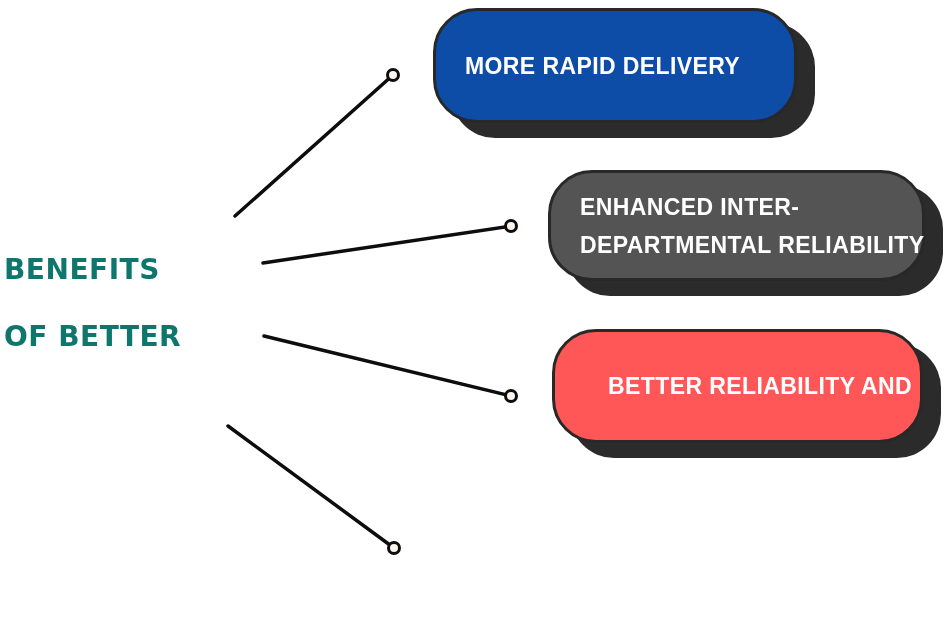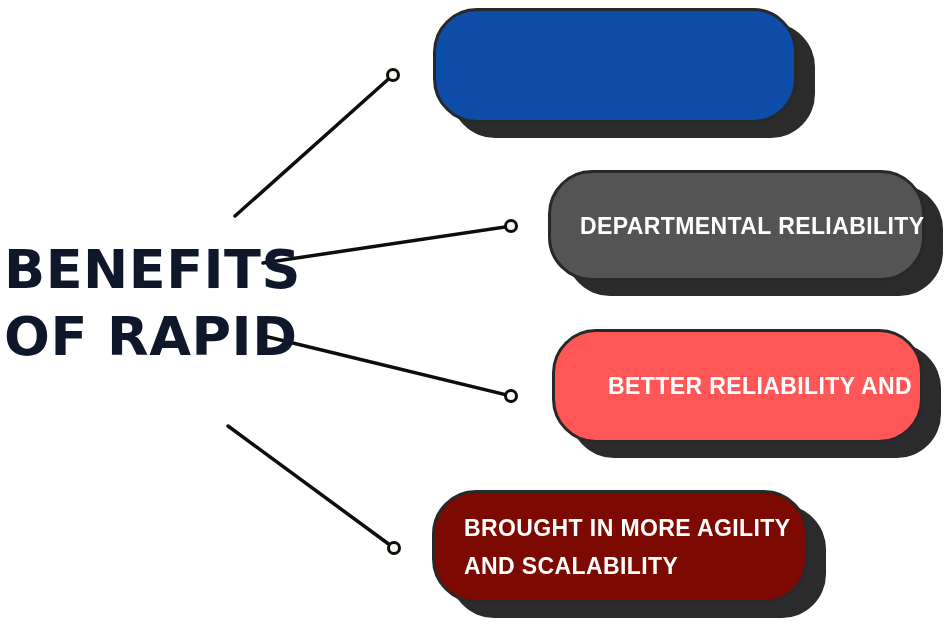--- a/index.html
+++ b/index.html
@@ -22,24 +22,24 @@
     width: 948px;
     height: 630px;
   }
   .title {
     position: absolute;
     left: 4px;
     top: 236px;
     margin: 0;
     font-family: "DejaVu Sans", sans-serif;
     font-weight: 900;
-    font-size: 54px;
+    font-size: 28px;
     line-height: 67px;
     letter-spacing: 0.5px;
-    color: #0f172a;
+    color: #0f766e;
   }
   .title .tline {
     display: block;
     white-space: nowrap;
   }
   .node {
     position: absolute;
     box-sizing: border-box;
     border: 3px solid #282828;
     border-radius: 44px;
@@ -73,40 +73,36 @@
       <line x1="264" y1="336" x2="511" y2="396" stroke="#0d0d0d" stroke-width="3.5" stroke-linecap="round"></line>
       <line x1="228" y1="426" x2="394" y2="548" stroke="#0d0d0d" stroke-width="3.5" stroke-linecap="round"></line>
       <circle cx="393" cy="75" r="5.5" fill="#faf4ec" stroke="#0d0d0d" stroke-width="3"></circle>
       <circle cx="511" cy="226" r="5.5" fill="#faf4ec" stroke="#0d0d0d" stroke-width="3"></circle>
       <circle cx="511" cy="396" r="5.5" fill="#faf4ec" stroke="#0d0d0d" stroke-width="3"></circle>
       <circle cx="394" cy="548" r="5.5" fill="#faf4ec" stroke="#0d0d0d" stroke-width="3"></circle>
     </svg>
 
   <h1 class="title">
     <span class="tline">BENEFITS</span>
-    <span class="tline">OF RAPID</span>
+    <span class="tline">OF BETTER</span>
   </h1>
 
   <div class="node node1" style="background: rgb(13, 77, 168);">
     <div class="node-label" style="color: rgb(255, 255, 255);">
+      <span>MORE RAPID DELIVERY</span>
     </div>
   </div>
 
   <div class="node node2" style="background: rgb(84, 84, 84);">
     <div class="node-label" style="color: rgb(255, 255, 255);">
+      <span>ENHANCED INTER-</span>
       <span>DEPARTMENTAL RELIABILITY</span>
     </div>
   </div>
 
   <div class="node node3" style="background: rgb(255, 87, 87);">
     <div class="node-label" style="color: rgb(255, 255, 255); margin-left: 24px;">
       <span>BETTER RELIABILITY AND</span>
     </div>
   </div>
 
-  <div class="node node4" style="background: rgb(124, 10, 2);">
-    <div class="node-label" style="color: rgb(255, 255, 255);">
-      <span>BROUGHT IN MORE AGILITY</span>
-      <span>AND SCALABILITY</span>
-    </div>
-  </div>
 
 </div>
 
 </body></html>

